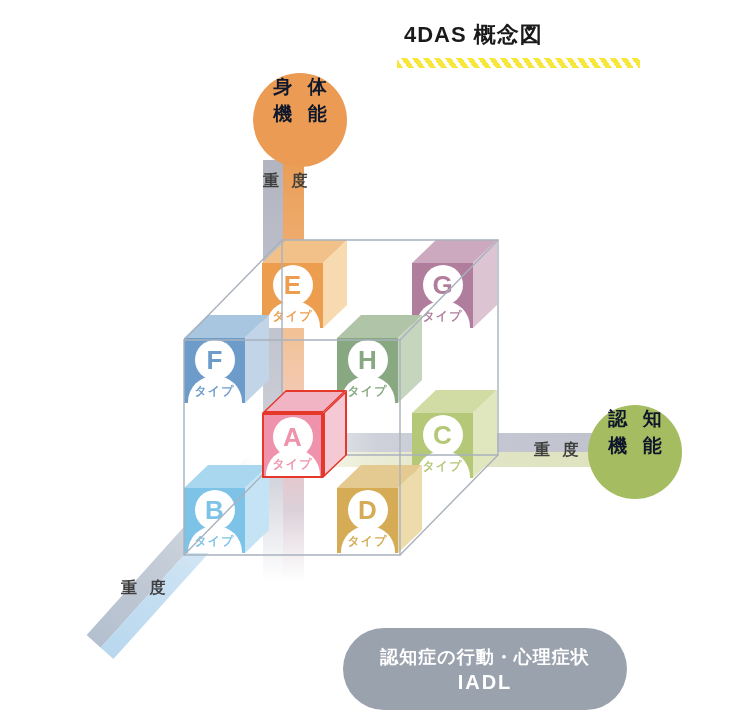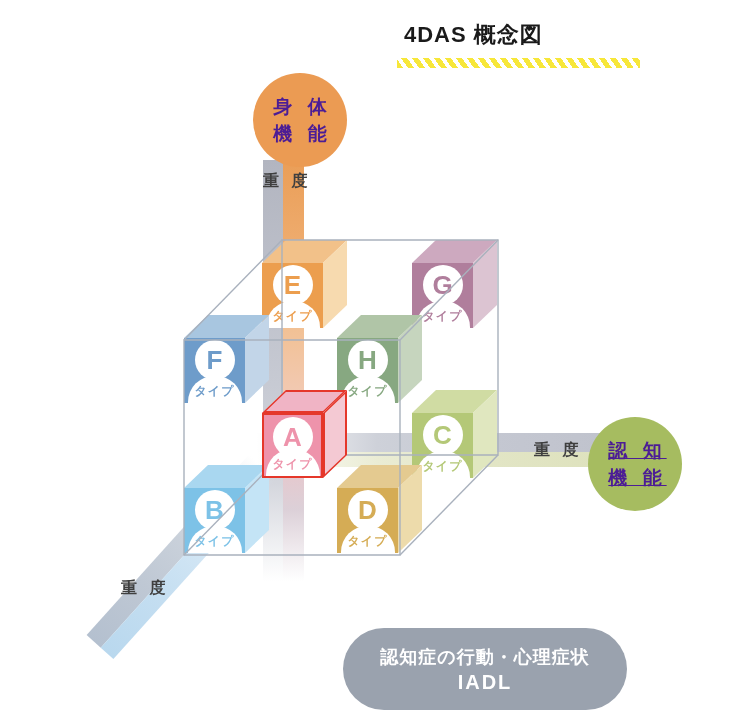--- a/index.html
+++ b/index.html
@@ -55,24 +55,24 @@
   .p-body{position:absolute;left:50%;bottom:0;transform:translateX(-50%);
           width:54px;height:27px;background:#fff;border-radius:26px 26px 0 0;}
   .p-head{position:absolute;left:50%;top:2px;margin-left:-20px;width:40px;height:40px;
           border-radius:50%;background:#fff;text-align:center;}
   .p-letter{line-height:40px;font-size:26px;font-weight:bold;color:var(--front);}
   .p-sub{position:absolute;left:0;right:0;bottom:3px;text-align:center;
          font-size:12px;font-weight:bold;color:var(--front);letter-spacing:1px;}
 
   
   .axis-circle{position:absolute;width:94px;height:94px;border-radius:50%;z-index:5;
-    display:flex;flex-direction:column;align-items:center;justify-content:center;
-    color:#4c1d95;font-weight:bold;text-align:center;}
+    display:flex;flex-direction:column;align-items:center;
+    color:#0f172a;font-weight:bold;text-align:center;}
   .circ-physical{left:253px;top:73px;font-size:19px;letter-spacing:5px;line-height:27px;text-indent:5px;}
-  .circ-cognitive{left:588px;top:417px;font-size:19px;letter-spacing:5px;line-height:27px;text-indent:5px;text-decoration:underline;}
+  .circ-cognitive{left:588px;top:405px;font-size:19px;letter-spacing:5px;line-height:27px;text-indent:5px;}
   .circ-adl{left:53px;top:600px;font-size:21px;letter-spacing:1px;line-height:28px;}
 
   
   .sev{position:absolute;z-index:6;font-size:16px;font-weight:bold;color:#3f3f3f;
        letter-spacing:4px;white-space:nowrap;}
   .sev-physical{left:263px;top:171px;}
   .sev-cognitive{left:534px;top:440px;}
   .sev-adl{left:121px;top:578px;}
 
   

